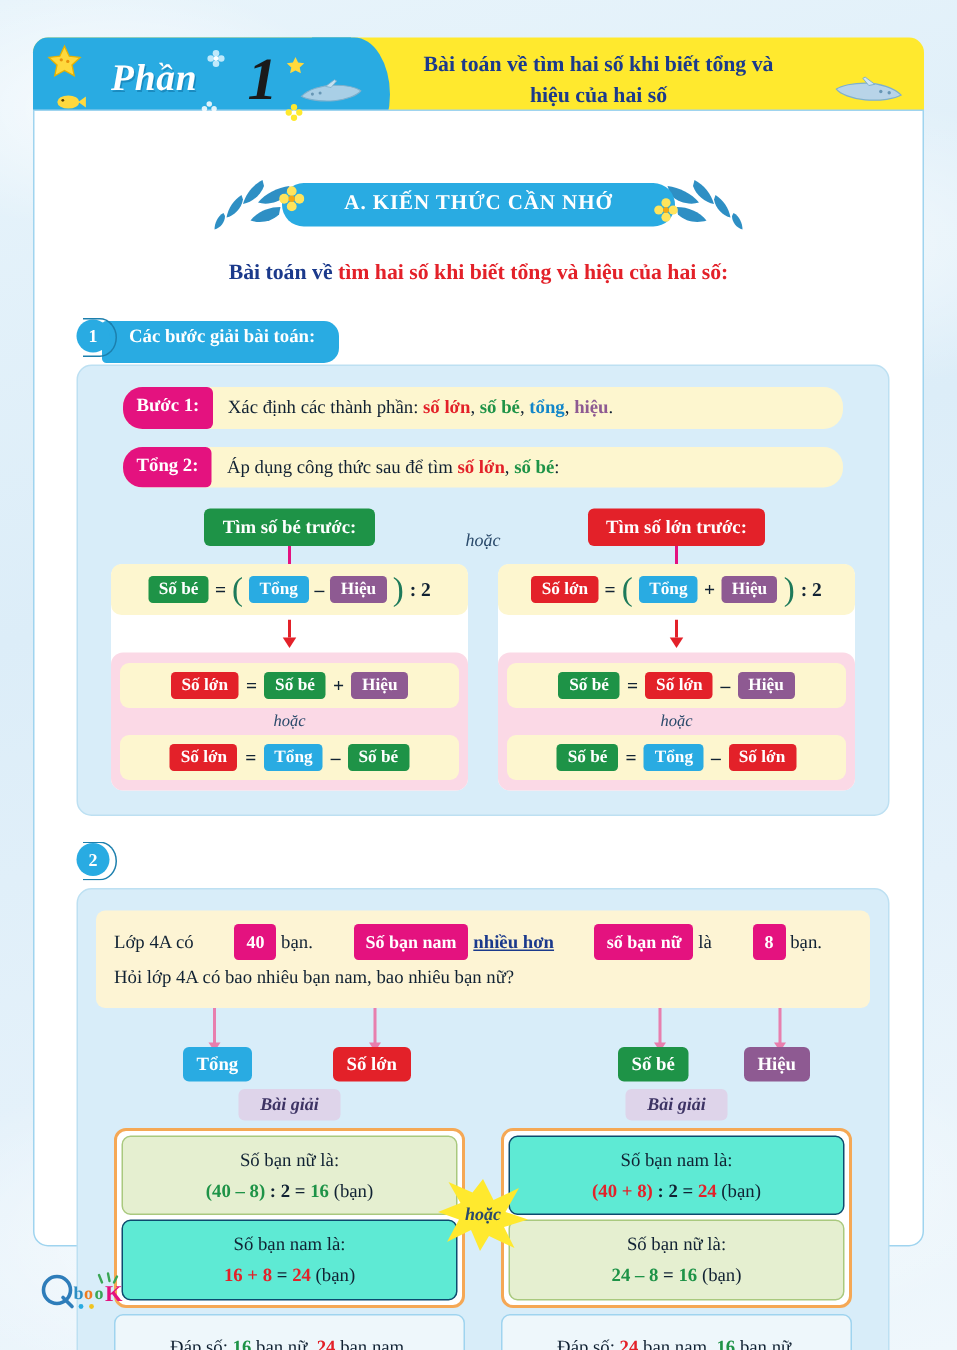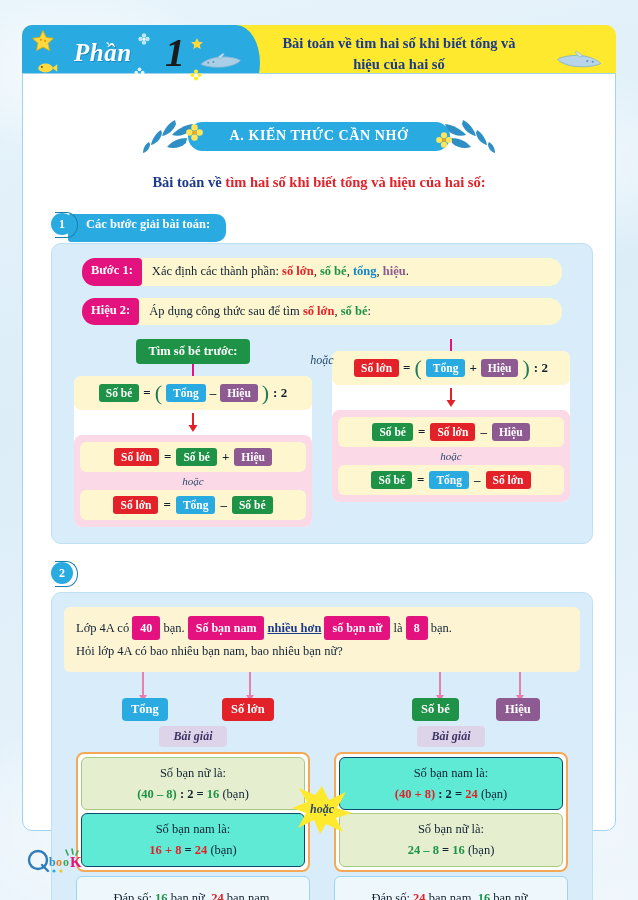--- a/index.html
+++ b/index.html
@@ -199,20 +199,21 @@
   }
   .ex-problem{
     background:#fdf4d4; border-radius:6px; padding:9px 12px;
     font-size:12.5px; color:#123; line-height:1.85;
     font-family:"Liberation Serif",serif;
   }
   .pinktag{
     display:inline-block; background:#e4127f; color:#fff; font-weight:bold;
     padding:1px 8px; border-radius:3px; font-size:12px;
     font-family:"Liberation Serif",serif;
+    margin-left:24px;
   }
   .ul-blue{ color:#1b3a8c; font-weight:bold; text-decoration:underline; }
 
   .label-row{ position:relative; height:52px; }
   .lbl{
     position:absolute; top:26px; color:#fff; font-weight:bold; font-size:12.5px;
     padding:4px 9px; border-radius:4px; font-family:"Liberation Serif",serif;
   }
   .lbl.blue{ background:#29abe2; }
   .lbl.red{ background:#e32129; }
@@ -403,21 +404,21 @@
     </div>
 
     <div class="blue-panel">
 
       <div class="step-row">
         <span class="step-label">Bước 1:</span>
         <span class="step-text"><span>Xác định các thành phần: </span><span class="c-red">số lớn</span><span>, </span><span class="c-green">số bé</span><span>, </span><span class="c-blue">tổng</span><span>, </span><span class="c-purple">hiệu</span><span>.</span></span>
       </div>
 
       <div class="step-row">
-        <span class="step-label">Hiệu 2:</span>
+        <span class="step-label">Tổng 2:</span>
         <span class="step-text"><span>Áp dụng công thức sau để tìm </span><span class="c-red">số lớn</span><span>, </span><span class="c-green">số bé</span><span>:</span></span>
       </div>
 
       <div class="formula-area">
         <span class="hoac-mid">hoặc</span>
 
         <div class="fcol">
           <span class="fhead green">Tìm số bé trước:</span>
           <div class="connector"></div>
           <div class="fbody">
@@ -451,20 +452,21 @@
                 <span class="op">=</span>
                 <span class="tag blue">Tổng</span>
                 <span class="op">–</span>
                 <span class="tag green">Số bé</span>
               </div>
             </div>
           </div>
         </div>
 
         <div class="fcol">
+          <span class="fhead red">Tìm số lớn trước:</span>
           <div class="connector"></div>
           <div class="fbody">
             <div class="frow-top">
               <span class="tag red">Số lớn</span>
               <span class="op">=</span>
               <span class="paren">(</span>
               <span class="tag blue">Tổng</span>
               <span class="op">+</span>
               <span class="tag purple">Hiệu</span>
               <span class="paren">)</span>

